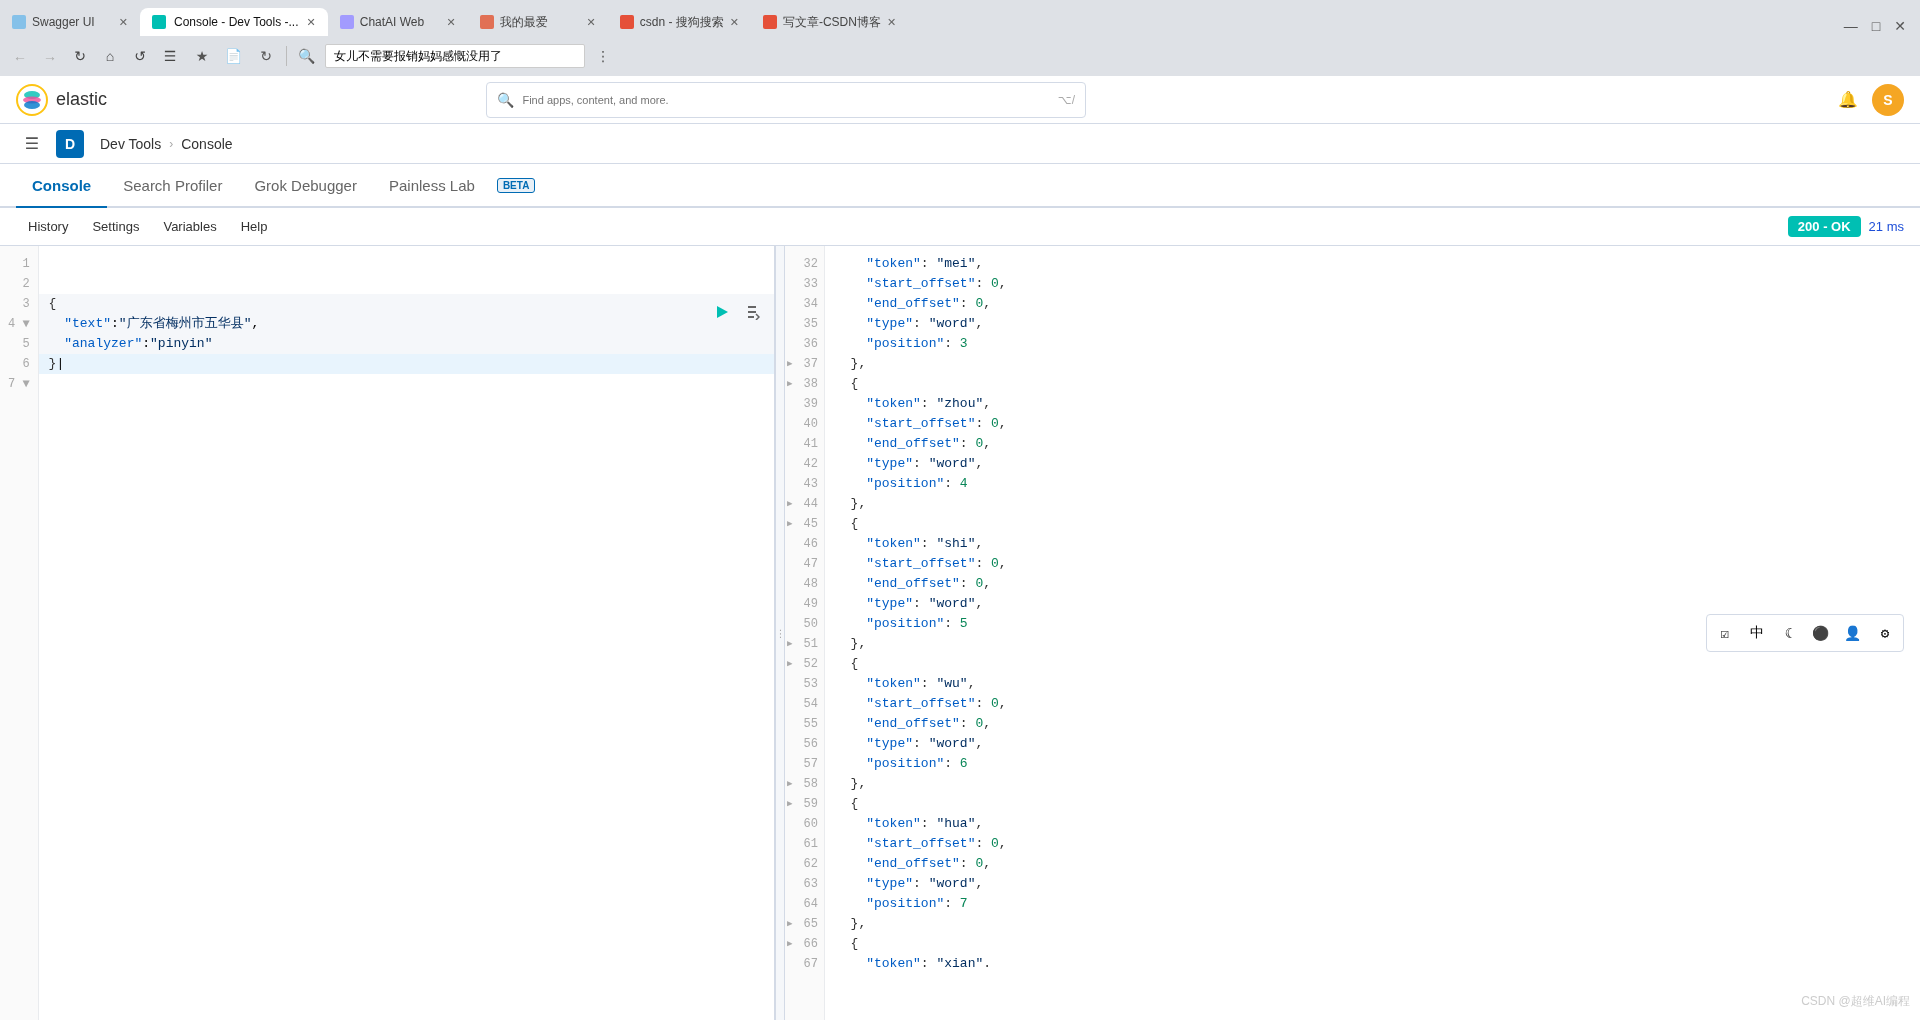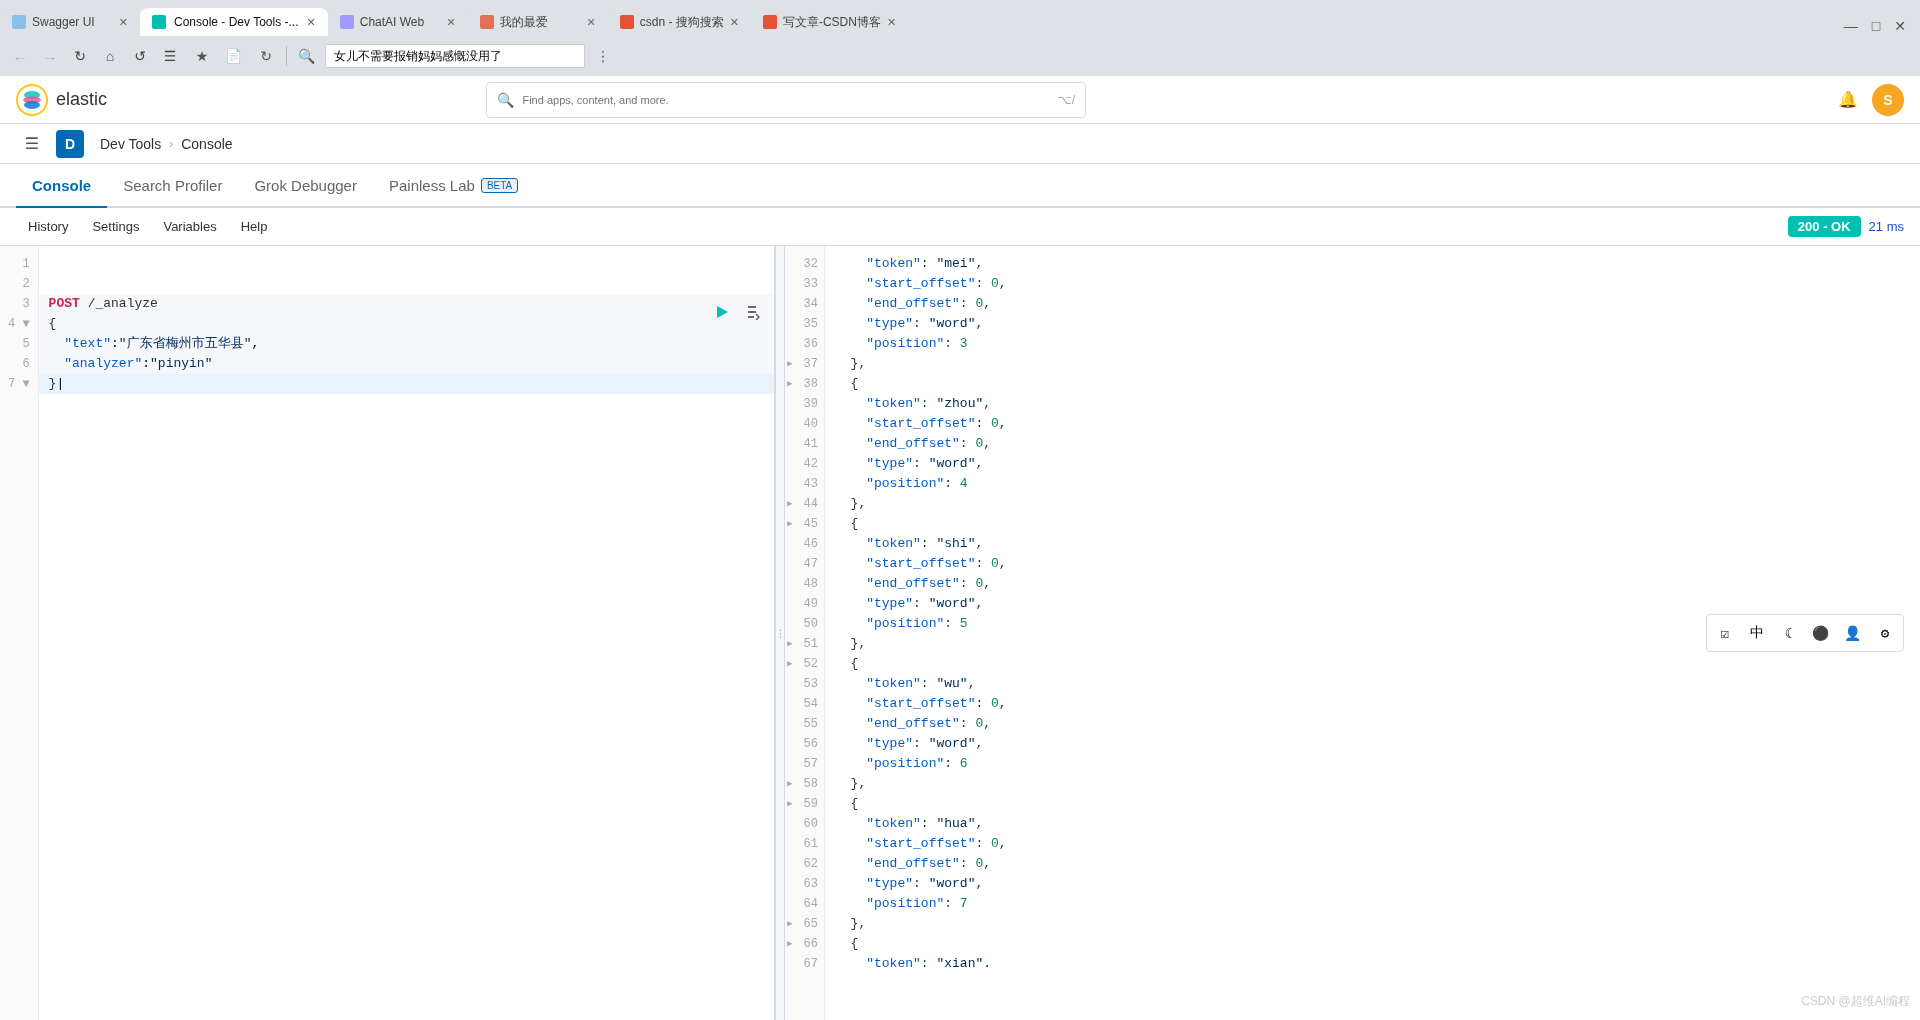--- a/index.html
+++ b/index.html
@@ -35,21 +35,21 @@
     .hamburger-btn { width: 32px; height: 32px; display: flex; align-items: center; justify-content: center; color: #555; cursor: pointer; }
     .breadcrumb-d { width: 28px; height: 28px; border-radius: 4px; background: #006bb4; color: #fff; display: flex; align-items: center; justify-content: center; font-size: 14px; font-weight: 600; margin: 0 8px; cursor: pointer; }
     .breadcrumb-item { padding: 0 8px; font-size: 14px; color: #333; cursor: pointer; }
     .breadcrumb-arrow { color: #aaa; font-size: 12px; }
     .breadcrumb-item.active { font-weight: 500; }
 
     
     .console-tabs { display: flex; align-items: center; border-bottom: 2px solid #d3dae6; padding: 0 16px; background: #fff; height: 44px; }
     .console-tab { padding: 0 16px; height: 44px; display: flex; align-items: center; font-size: 15px; color: #666; cursor: pointer; border-bottom: 2px solid transparent; margin-bottom: -2px; }
     .console-tab.active { color: #006bb4; border-bottom: 2px solid #006bb4; font-weight: 600; }
-    .beta-badge { background: #e8f0f7; color: #006bb4; border: 1px solid #006bb4; border-radius: 3px; font-size: 10px; padding: 1px 5px; margin-left: 6px; font-weight: 400; }
+    .beta-badge { background: #e8f0f7; color: #006bb4; border: 1px solid #006bb4; border-radius: 3px; font-size: 10px; padding: 1px 5px; margin-left: 22px; font-weight: 700; }
 
     
     .sub-nav { display: flex; align-items: center; background: #fff; border-bottom: 1px solid #d3dae6; padding: 0 16px; height: 38px; gap: 0; }
     .sub-nav-item { padding: 0 12px; font-size: 13px; color: #333; cursor: pointer; height: 38px; display: flex; align-items: center; }
     .status-badge { margin-left: auto; background: #00bfb3; color: #fff; border-radius: 4px; padding: 3px 10px; font-size: 13px; font-weight: 600; }
     .time-badge { color: #1d4ed8; font-size: 13px; margin-left: 8px; }
 
     
     .main-content { display: flex; height: calc(1020px - 36px - 40px - 48px - 40px - 44px - 38px); }
 
@@ -229,21 +229,20 @@
         <div class="line-number">3</div>
         <div class="line-number">4 ▼</div>
         <div class="line-number">5</div>
         <div class="line-number">6</div>
         <div class="line-number">7 ▼</div>
       </div>
 
       <div class="code-content">
         <div class="code-line"></div>
         <div class="code-line"></div>
-        <div class="code-line highlighted"><span class="kw-post">POST</span> <span class="kw-path">/_analyze</span></div>
         <div class="code-line highlighted"><span class="kw-brace">{</span></div>
         <div class="code-line highlighted">  <span class="kw-key">"text"</span>:<span class="kw-string">"广东省梅州市五华县"</span>,</div>
         <div class="code-line highlighted">  <span class="kw-key">"analyzer"</span>:<span class="kw-string">"pinyin"</span></div>
         <div class="code-line current"><span class="kw-brace">}</span>|</div>
       </div>
     </div>
 
     <div class="editor-actions">
       <button class="editor-action-btn" title="Run">
         <svg width="16" height="16" viewBox="0 0 16 16">

